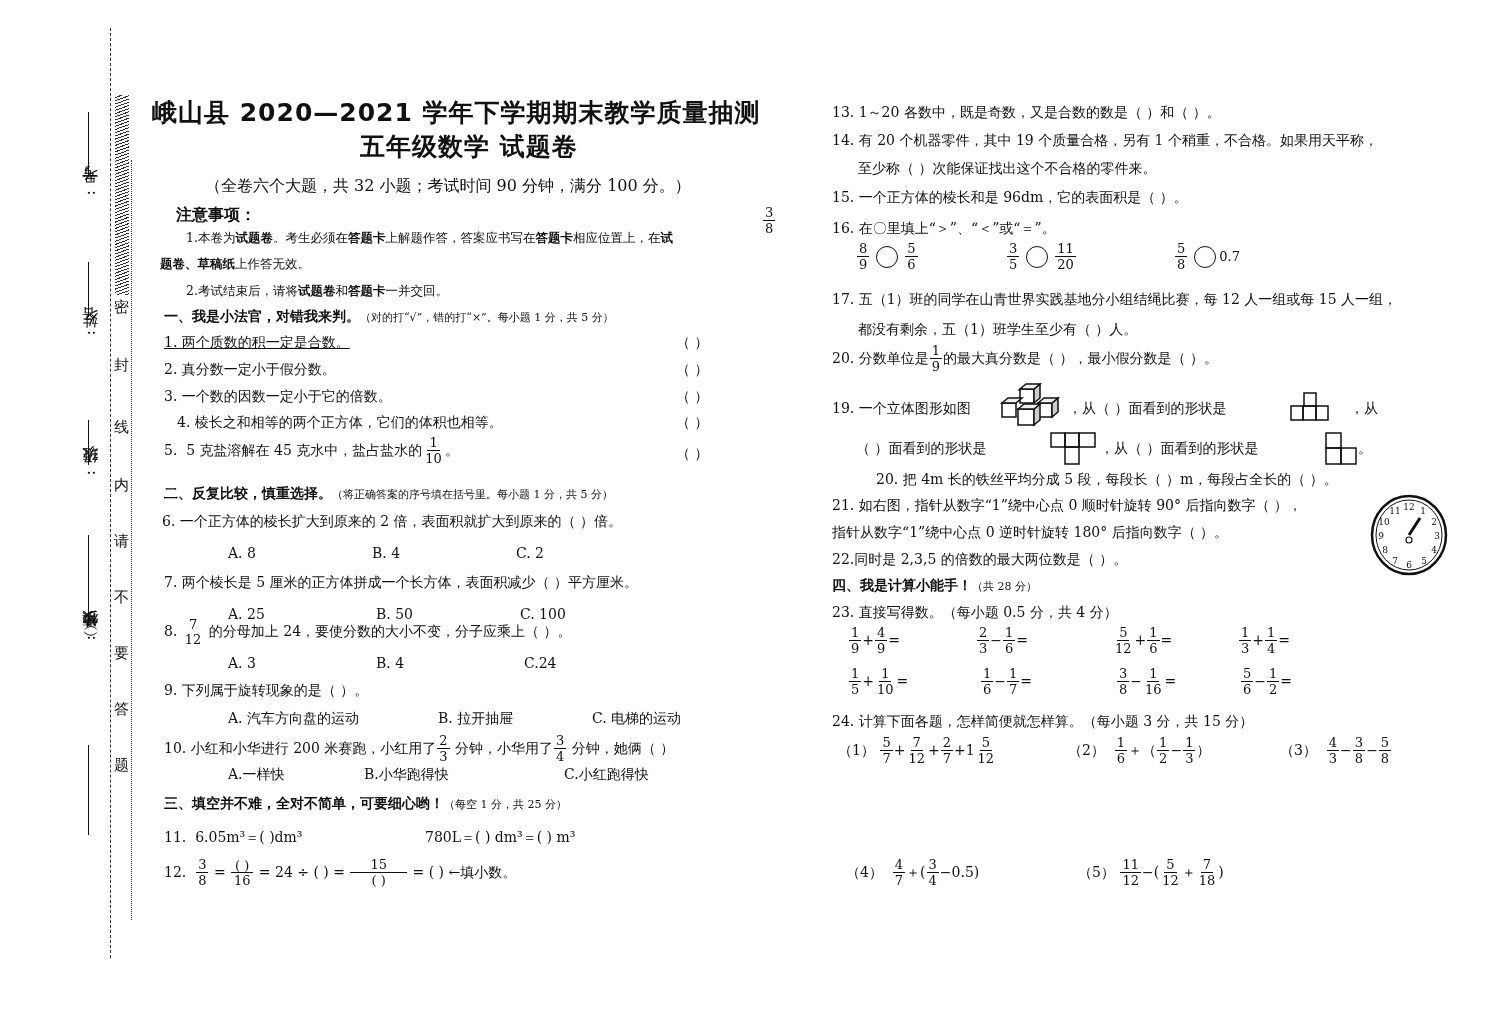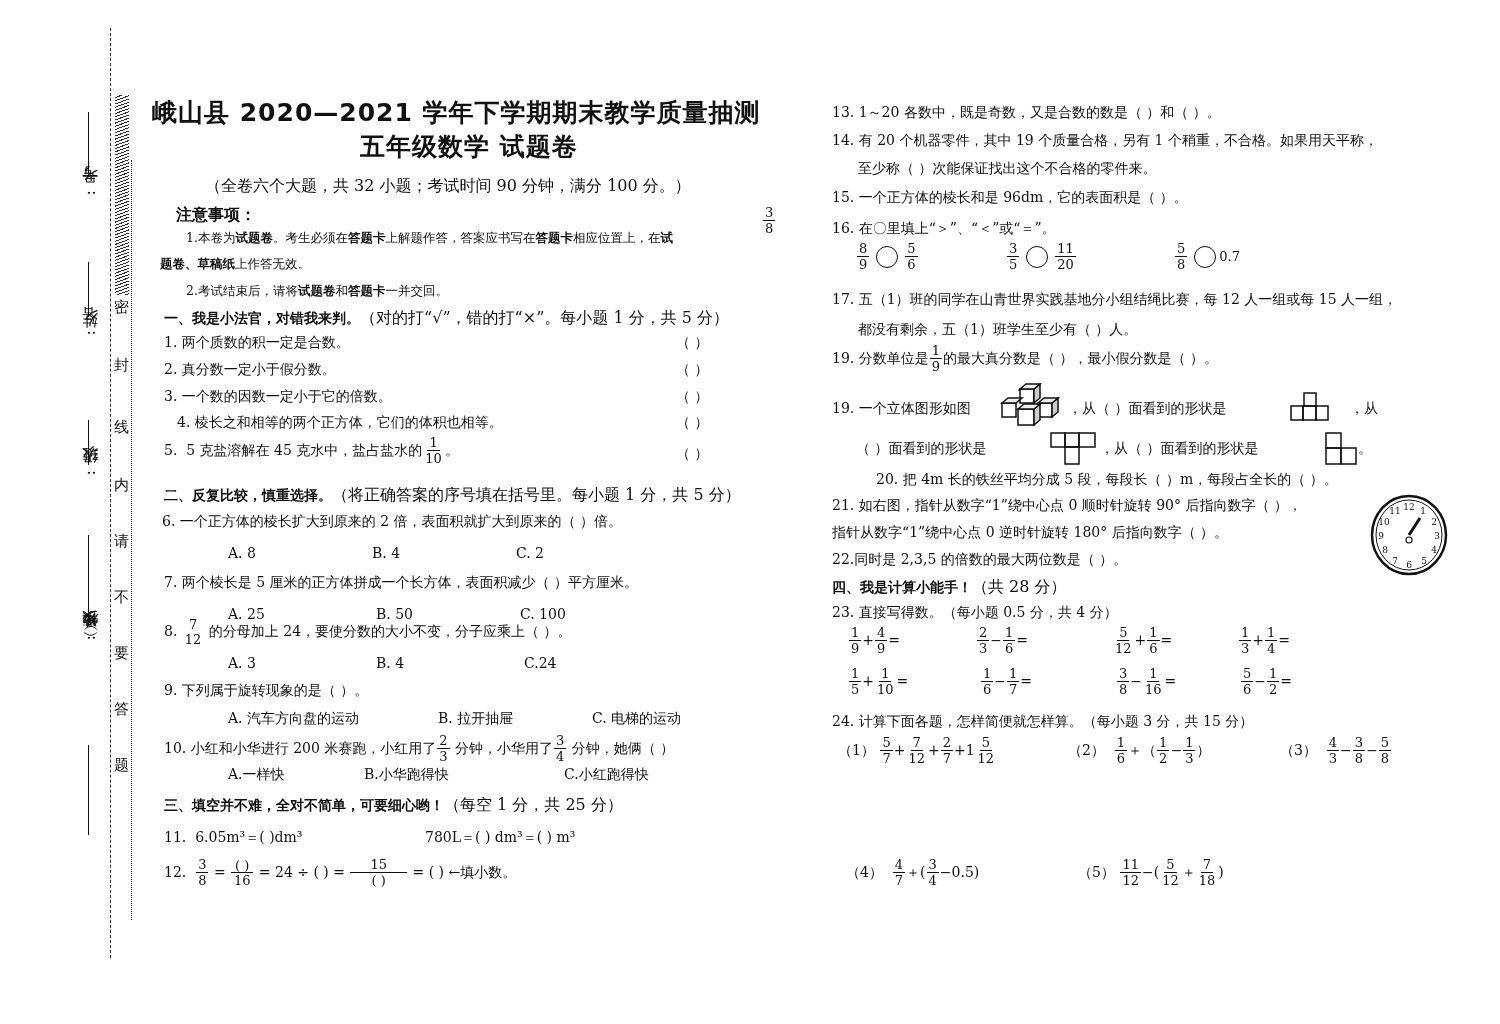--- a/index.html
+++ b/index.html
@@ -5,21 +5,21 @@
   html, body { margin: 0; padding: 0; background: #ffffff; }
   body { width: 1500px; height: 1024px; position: relative; overflow: hidden;
          font-family: "DejaVu Serif", "Liberation Serif", serif; color: #111; font-size: 14px; }
   .abs { position: absolute; white-space: nowrap; }
   .bold { font-weight: bold; font-family: "DejaVu Sans", "Liberation Sans", sans-serif; }
   .title1 { font-size: 25px; font-weight: bold; font-family: "DejaVu Sans", "Liberation Sans", sans-serif; letter-spacing: 1px; }
   .title2 { font-size: 25px; font-weight: bold; font-family: "DejaVu Sans", "Liberation Sans", sans-serif; letter-spacing: 1px; }
   .small { font-size: 16px; }
   .note { font-size: 12.5px; }
   .q { font-size: 14px; }
-  .hint { font-size: 16px; font-weight: normal; font-family: "DejaVu Serif", "Liberation Serif", serif; }
+  .hint { font-size: 11px; font-weight: normal; font-family: "DejaVu Serif", "Liberation Serif", serif; }
   .frac { display: inline-flex; flex-direction: column; align-items: center; vertical-align: middle;
           line-height: 1; font-size: 13px; margin: 0 1px; }
   .frac .n { padding: 0 2px 1px; border-bottom: 1px solid #111; }
   .frac .d { padding: 1px 2px 0; }
   .frac.nobar .n { border-bottom: none; }
   .circle { display: inline-block; width: 20px; height: 20px; border: 1.5px solid #111; border-radius: 50%;
             vertical-align: middle; margin: 0 6px; }
   .vline { position: absolute; border-left: 1px dashed #333; }
   .vdot { position: absolute; border-left: 1px dotted #333; }
   .side-label { position: absolute; writing-mode: vertical-rl; transform: rotate(180deg); font-size: 16px; }
@@ -71,21 +71,21 @@
 <div class="abs" style="left:762px; top:206px;">
   <span class="frac">
       <span class="n">3</span>
       <span class="d">8</span>
     </span>
 </div>
 
 <div class="abs q" style="left:164px; top:308px;">
   <span class="bold">一、我是小法官，对错我来判。</span><span class="hint">（对的打“√”，错的打“×”。每小题 1 分，共 5 分）</span>
 </div>
-<div class="abs q" style="left:164px; top:334px;"><span>1.</span> <span>两个质数的积一定是合数。</span></div>
+<div class="abs q" style="left:164px; top:334px;text-decoration:underline;"><span>1.</span> <span>两个质数的积一定是合数。</span></div>
 <div class="abs q" style="left:676px; top:334px;">（      ）</div>
 <div class="abs q" style="left:164px; top:361px;"><span>2.</span> <span>真分数一定小于假分数。</span></div>
 <div class="abs q" style="left:676px; top:361px;">（      ）</div>
 <div class="abs q" style="left:164px; top:388px;"><span>3.</span> <span>一个数的因数一定小于它的倍数。</span></div>
 <div class="abs q" style="left:676px; top:388px;">（      ）</div>
 <div class="abs q" style="left:164px; top:414px;margin-left:13px;"><span>4.</span> <span>棱长之和相等的两个正方体，它们的体积也相等。</span></div>
 <div class="abs q" style="left:676px; top:414px;">（      ）</div>
 <div class="abs q" style="left:164px; top:436px;"><span>5.</span>&nbsp; <span>5 克盐溶解在 45 克水中，盐占盐水的</span><span class="frac">
       <span class="n">1</span>
       <span class="d">10</span>
@@ -184,21 +184,21 @@
 </div>
 <div class="abs q" style="left:1174px; top:242px;">
   <span class="frac">
       <span class="n">5</span>
       <span class="d">8</span>
     </span><span class="circle" style="margin-right:3px;"></span><span style="font-size:13px;">0.7</span>
 </div>
 <div class="abs q" style="left:832px; top:291px;">17.  五（1）班的同学在山青世界实践基地分小组结绳比赛，每 12 人一组或每 15 人一组，</div>
 <div class="abs q" style="left:858px; top:321px;">都没有剩余，五（1）班学生至少有（        ）人。</div>
 <div class="abs q" style="left:832px; top:344px;">
-  <span>19.  分数单位是</span><span class="frac">
+  <span>20.  分数单位是</span><span class="frac">
       <span class="n">1</span>
       <span class="d">9</span>
     </span><span>的最大真分数是（        ），最小假分数是（        ）。</span>
 </div>
 
 <div class="abs q" style="left:832px; top:400px;">19.  一个立体图形如图</div>
 <svg class="abs" style="left:998px; top:383px;" width="64" height="44" viewBox="0 0 64 44">
   <g stroke="#111" stroke-width="1.5" fill="#fff">
     <polygon points="22,2 34,2 40,-2 28,-2" transform="translate(0,5)" fill="#ddd"></polygon>
     <rect x="22" y="6" width="14" height="14"></rect>

